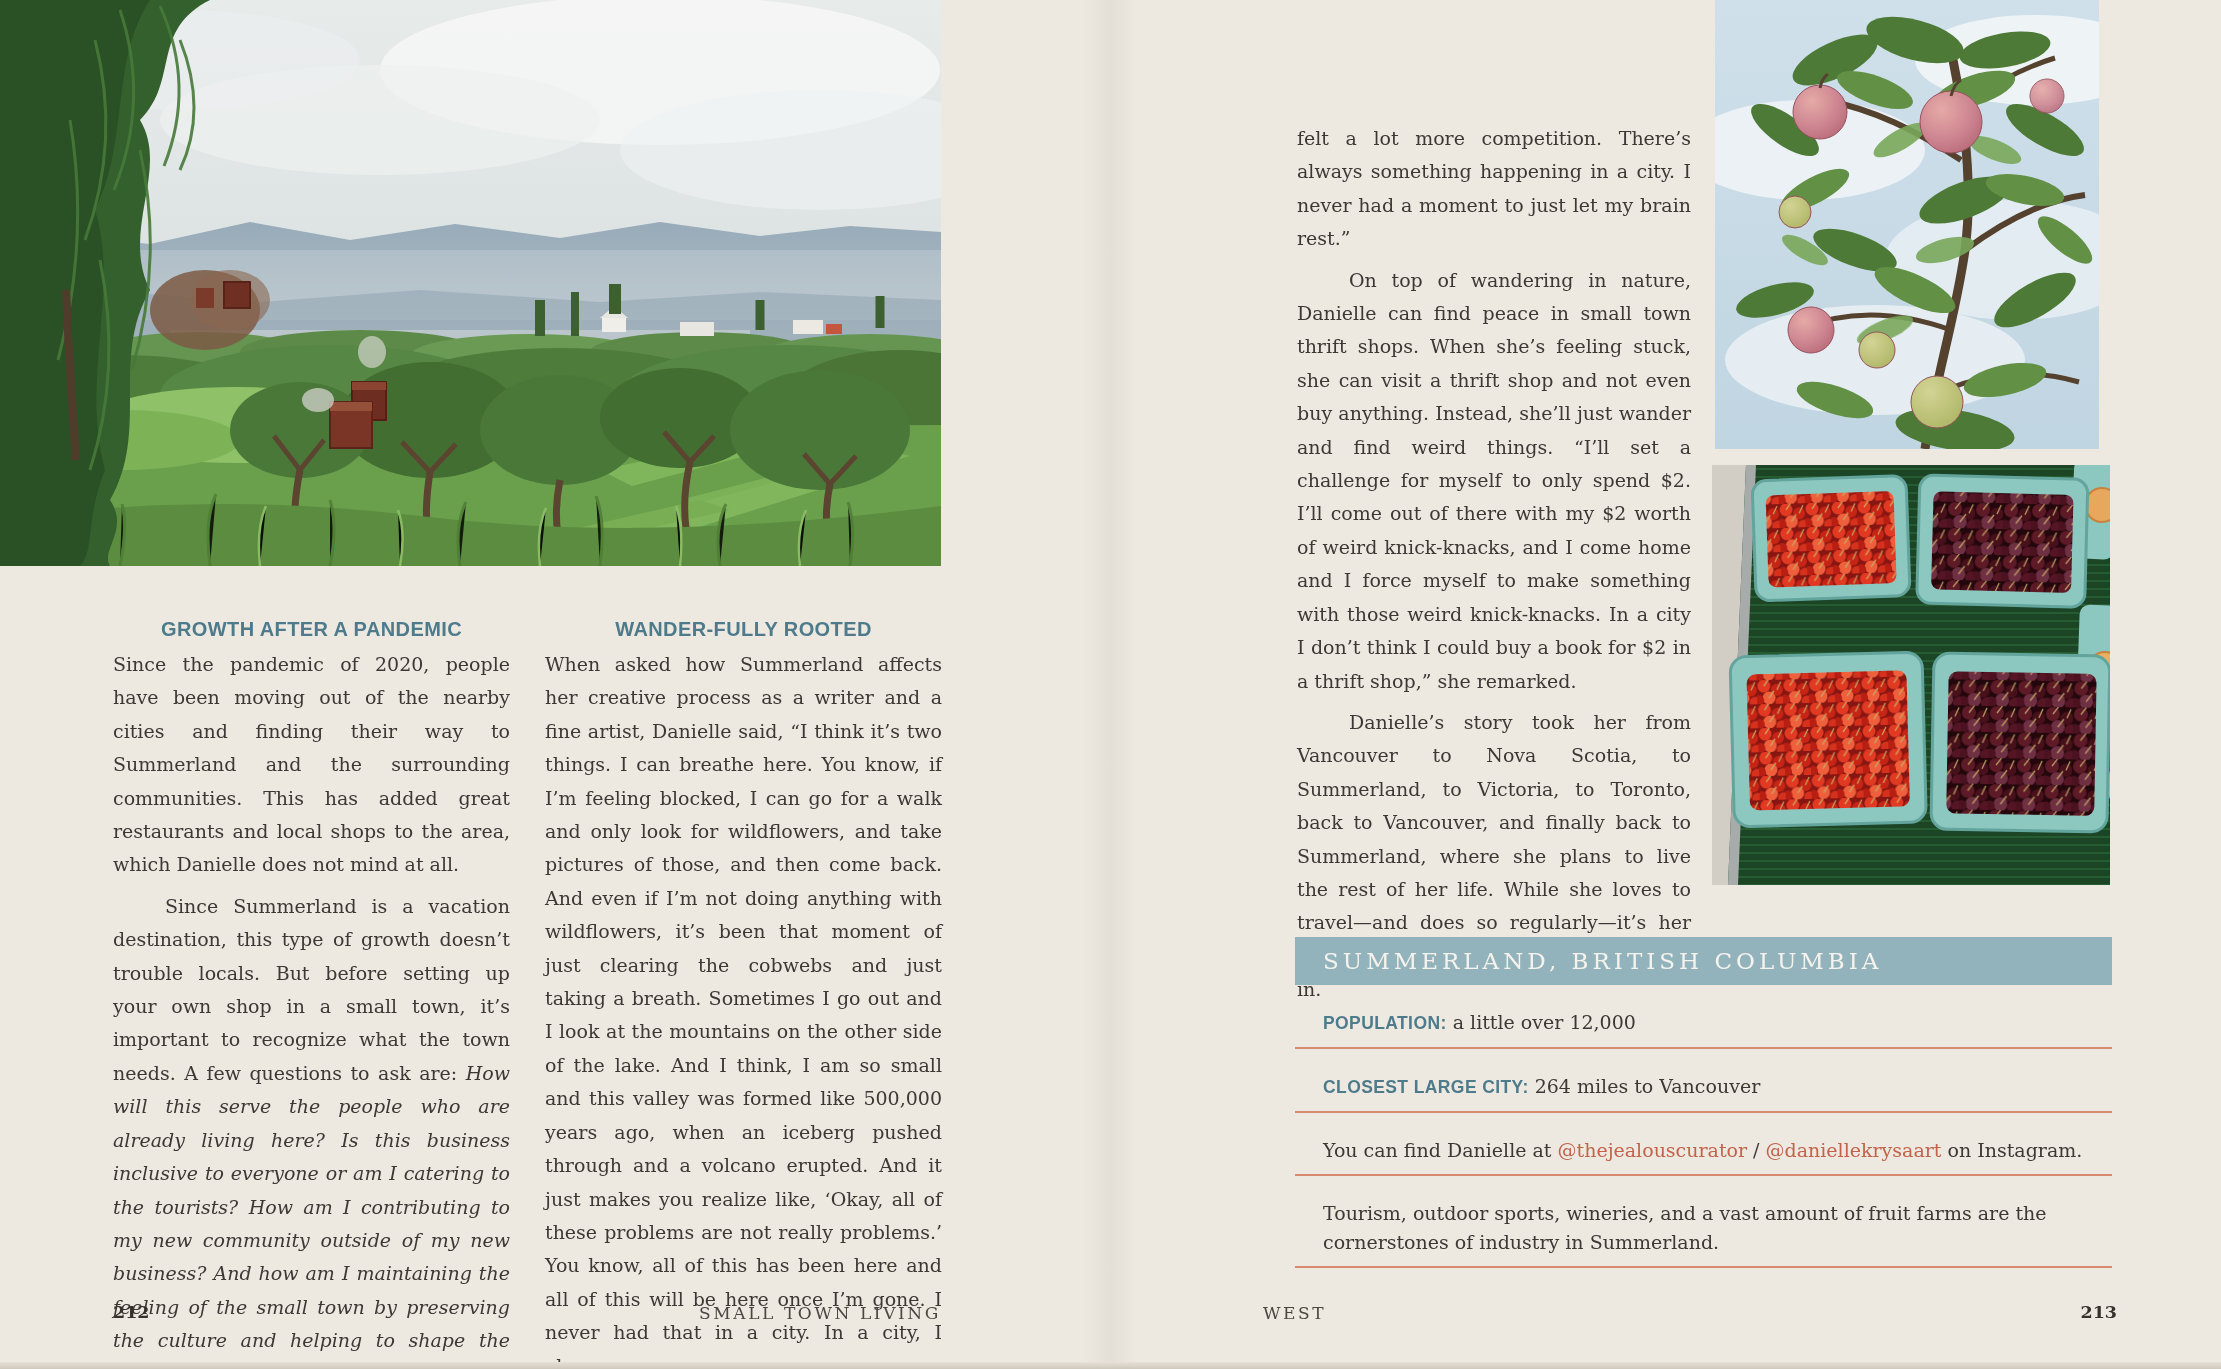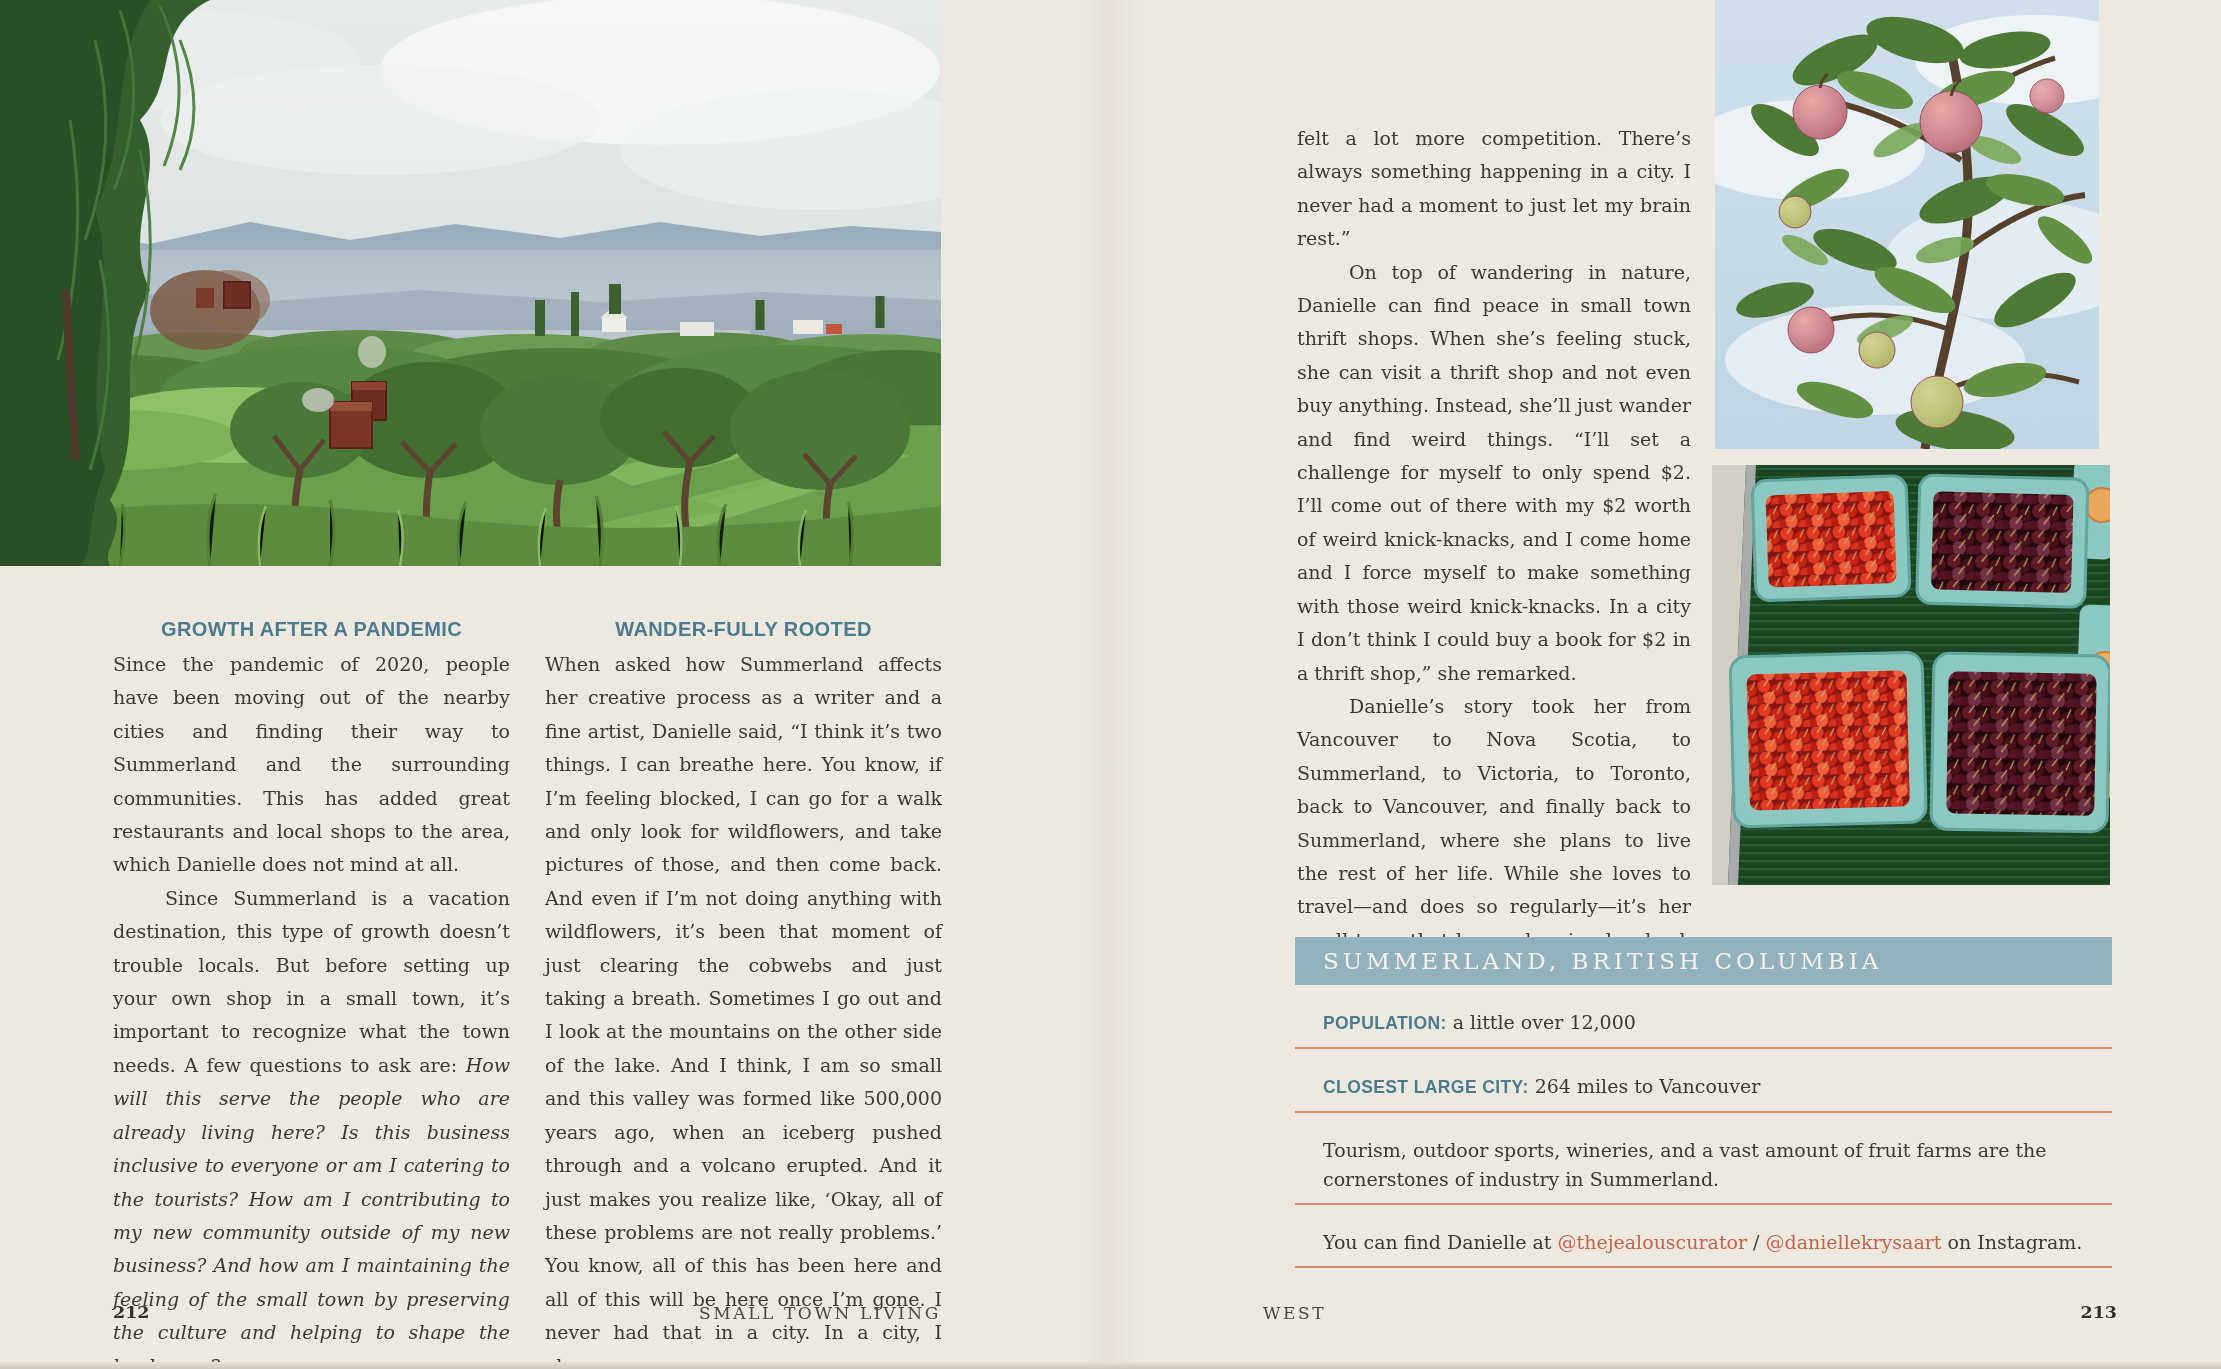--- a/index.html
+++ b/index.html
@@ -7,21 +7,21 @@
     position:relative;width:2221px;height:1369px;overflow:hidden;
     background:#ede8e0;
     font-family:"DejaVu Serif", serif;
     color:#3c3834;
   }
   .photo{position:absolute;overflow:hidden;}
   .photo svg{display:block;width:100%;height:100%;}
   
   .col{position:absolute;width:397px;text-align:justify;}
   .col p, .rcol p{margin:0;font-size:19px;line-height:33.4px;text-align:justify;}
-  .col p + p, .rcol p + p{text-indent:52px;}
+  .col p + p, .rcol p + p{text-indent:52px;margin-top:8px;}
   .rcol{position:absolute;width:394px;}
   h3.sec{
     margin:0 0 7px 0;
     font-family:"Liberation Sans", sans-serif;
     font-weight:bold;font-size:20px;letter-spacing:.4px;
     color:#4d7b8c;text-align:center;
   }
   em.qitalic{font-style:italic;}
   
   .infobox{position:absolute;left:1295px;top:937px;width:817px;}
@@ -347,24 +347,24 @@
     </div>
     <div class="irow">
       <span class="lbl">POPULATION:</span>
       <span class="val"> <span>a little over 12,000</span></span>
     </div>
     <div class="irow">
       <span class="lbl">CLOSEST LARGE CITY:</span>
       <span class="val"> <span>264 miles to Vancouver</span></span>
     </div>
     <div class="irow">
+      <span class="val">You can find Danielle at </span><span class="handle">@thejealouscurator</span><span class="val"> / </span><span class="handle">@daniellekrysaart</span><span class="val"> on Instagram.</span>
+    </div>
+    <div class="irow">
       <span class="val">Tourism, outdoor sports, wineries, and a vast amount of fruit farms are the cornerstones of industry in Summerland.</span>
-    </div>
-    <div class="irow">
-      <span class="val">You can find Danielle at </span><span class="handle">@thejealouscurator</span><span class="val"> / </span><span class="handle">@daniellekrysaart</span><span class="val"> on Instagram.</span>
     </div>
   </div>
 
   <div class="runhead" style="left:1263px;">WEST</div>
   <div class="folio" style="right:104px;">213</div>
 
   <div class="gutter"></div>
   <div class="pageedge"></div>
 </div>
 

